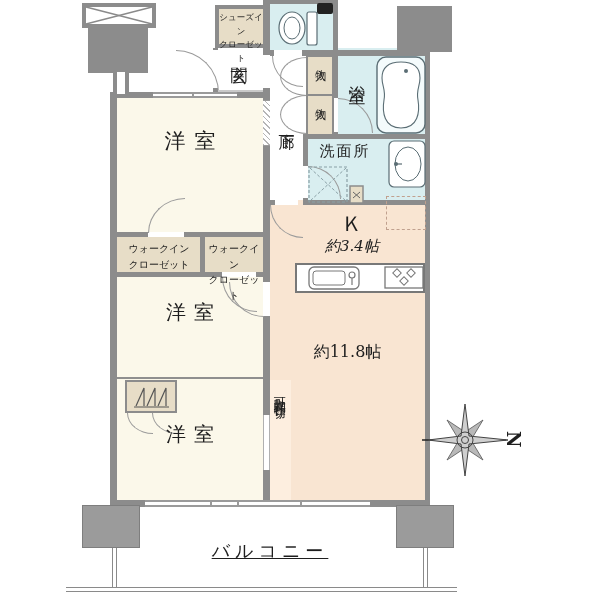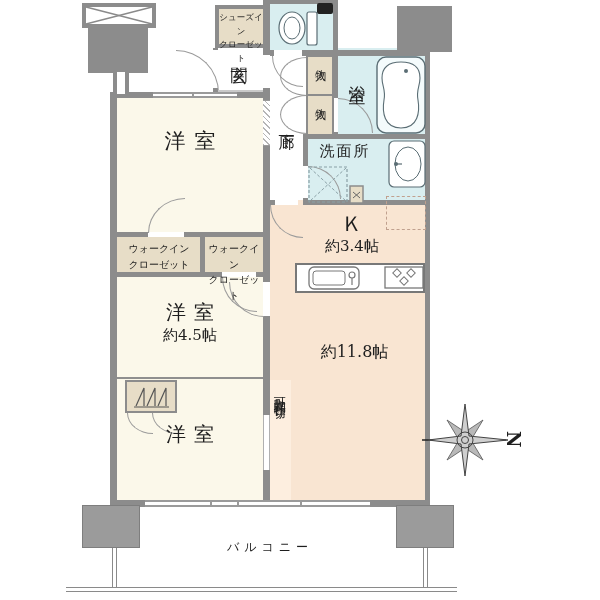--- a/index.html
+++ b/index.html
@@ -167,33 +167,32 @@
   <div class="lbl" style="left:504px;top:429px;font-size:18px;font-weight:bold;transform:rotate(90deg);">N</div>
 
   <div class="lbl ctr" style="left:110px;top:129px;width:160px;font-size:21px;letter-spacing:9px;text-indent:9px;">洋室</div>
 
   <div class="lbl ctr small pre" style="left:118px;top:241px;width:82px;font-size:10px;line-height:1.55;">ウォークイン
 クローゼット</div>
   <div class="lbl ctr small pre" style="left:204px;top:241px;width:60px;font-size:10px;line-height:1.55;">ウォークイン
 クローゼット</div>
 
   <div class="lbl ctr" style="left:110px;top:301px;width:160px;font-size:20px;letter-spacing:8px;text-indent:8px;">洋室</div>
-  <div class="lbl ctr" style="left:110px;top:327px;width:160px;font-size:15px;">約4.5帖</div>
 
   <div class="lbl ctr" style="left:110px;top:423px;width:160px;font-size:20px;letter-spacing:8px;text-indent:8px;">洋室</div>
 
-  <div class="lbl ctr" style="left:270px;top:343px;width:155px;font-size:16px;padding-left:7px;">約11.8帖</div>
+  <div class="lbl ctr" style="left:270px;top:343px;width:155px;font-size:16px;">約11.8帖</div>
 
   <div class="lbl ctr" style="left:292px;top:212px;width:120px;font-size:21px;">Ｋ</div>
-  <div class="lbl ctr" style="left:292px;top:238px;width:120px;font-size:15px;">約3.4帖</div>
+  <div class="lbl ctr" style="left:292px;top:238px;width:120px;font-size:15px;font-style:italic;">約3.4帖</div>
 
   <div class="lbl v" style="left:229px;top:53px;font-size:17px;letter-spacing:1px;">玄関</div>
   <div class="lbl v" style="left:277px;top:120px;font-size:16px;letter-spacing:2px;">廊下</div>
   <div class="lbl v" style="left:347px;top:72px;font-size:17px;letter-spacing:2px;">浴室</div>
   <div class="lbl ctr" style="left:306px;top:143px;width:78px;font-size:15px;letter-spacing:2px;">洗面所</div>
   <div class="lbl v small" style="left:313px;top:61px;font-size:11px;">物入</div>
   <div class="lbl v small" style="left:313px;top:100px;font-size:11px;">物入</div>
   <div class="lbl ctr small pre" style="left:217px;top:11px;width:48px;font-size:8.5px;line-height:1.6;">シューズイン
 クローゼット</div>
   <div class="lbl v small" style="left:272px;top:387px;font-size:12px;letter-spacing:2px;">可動式間仕切り</div>
-  <div class="lbl ctr" style="left:180px;top:541px;width:180px;font-size:12px;letter-spacing:5px;">バルコニー</div>
+  <div class="lbl ctr" style="left:180px;top:541px;width:180px;font-size:18px;letter-spacing:5px;text-decoration:underline;">バルコニー</div>
 
 </div>
 
 </body></html>

